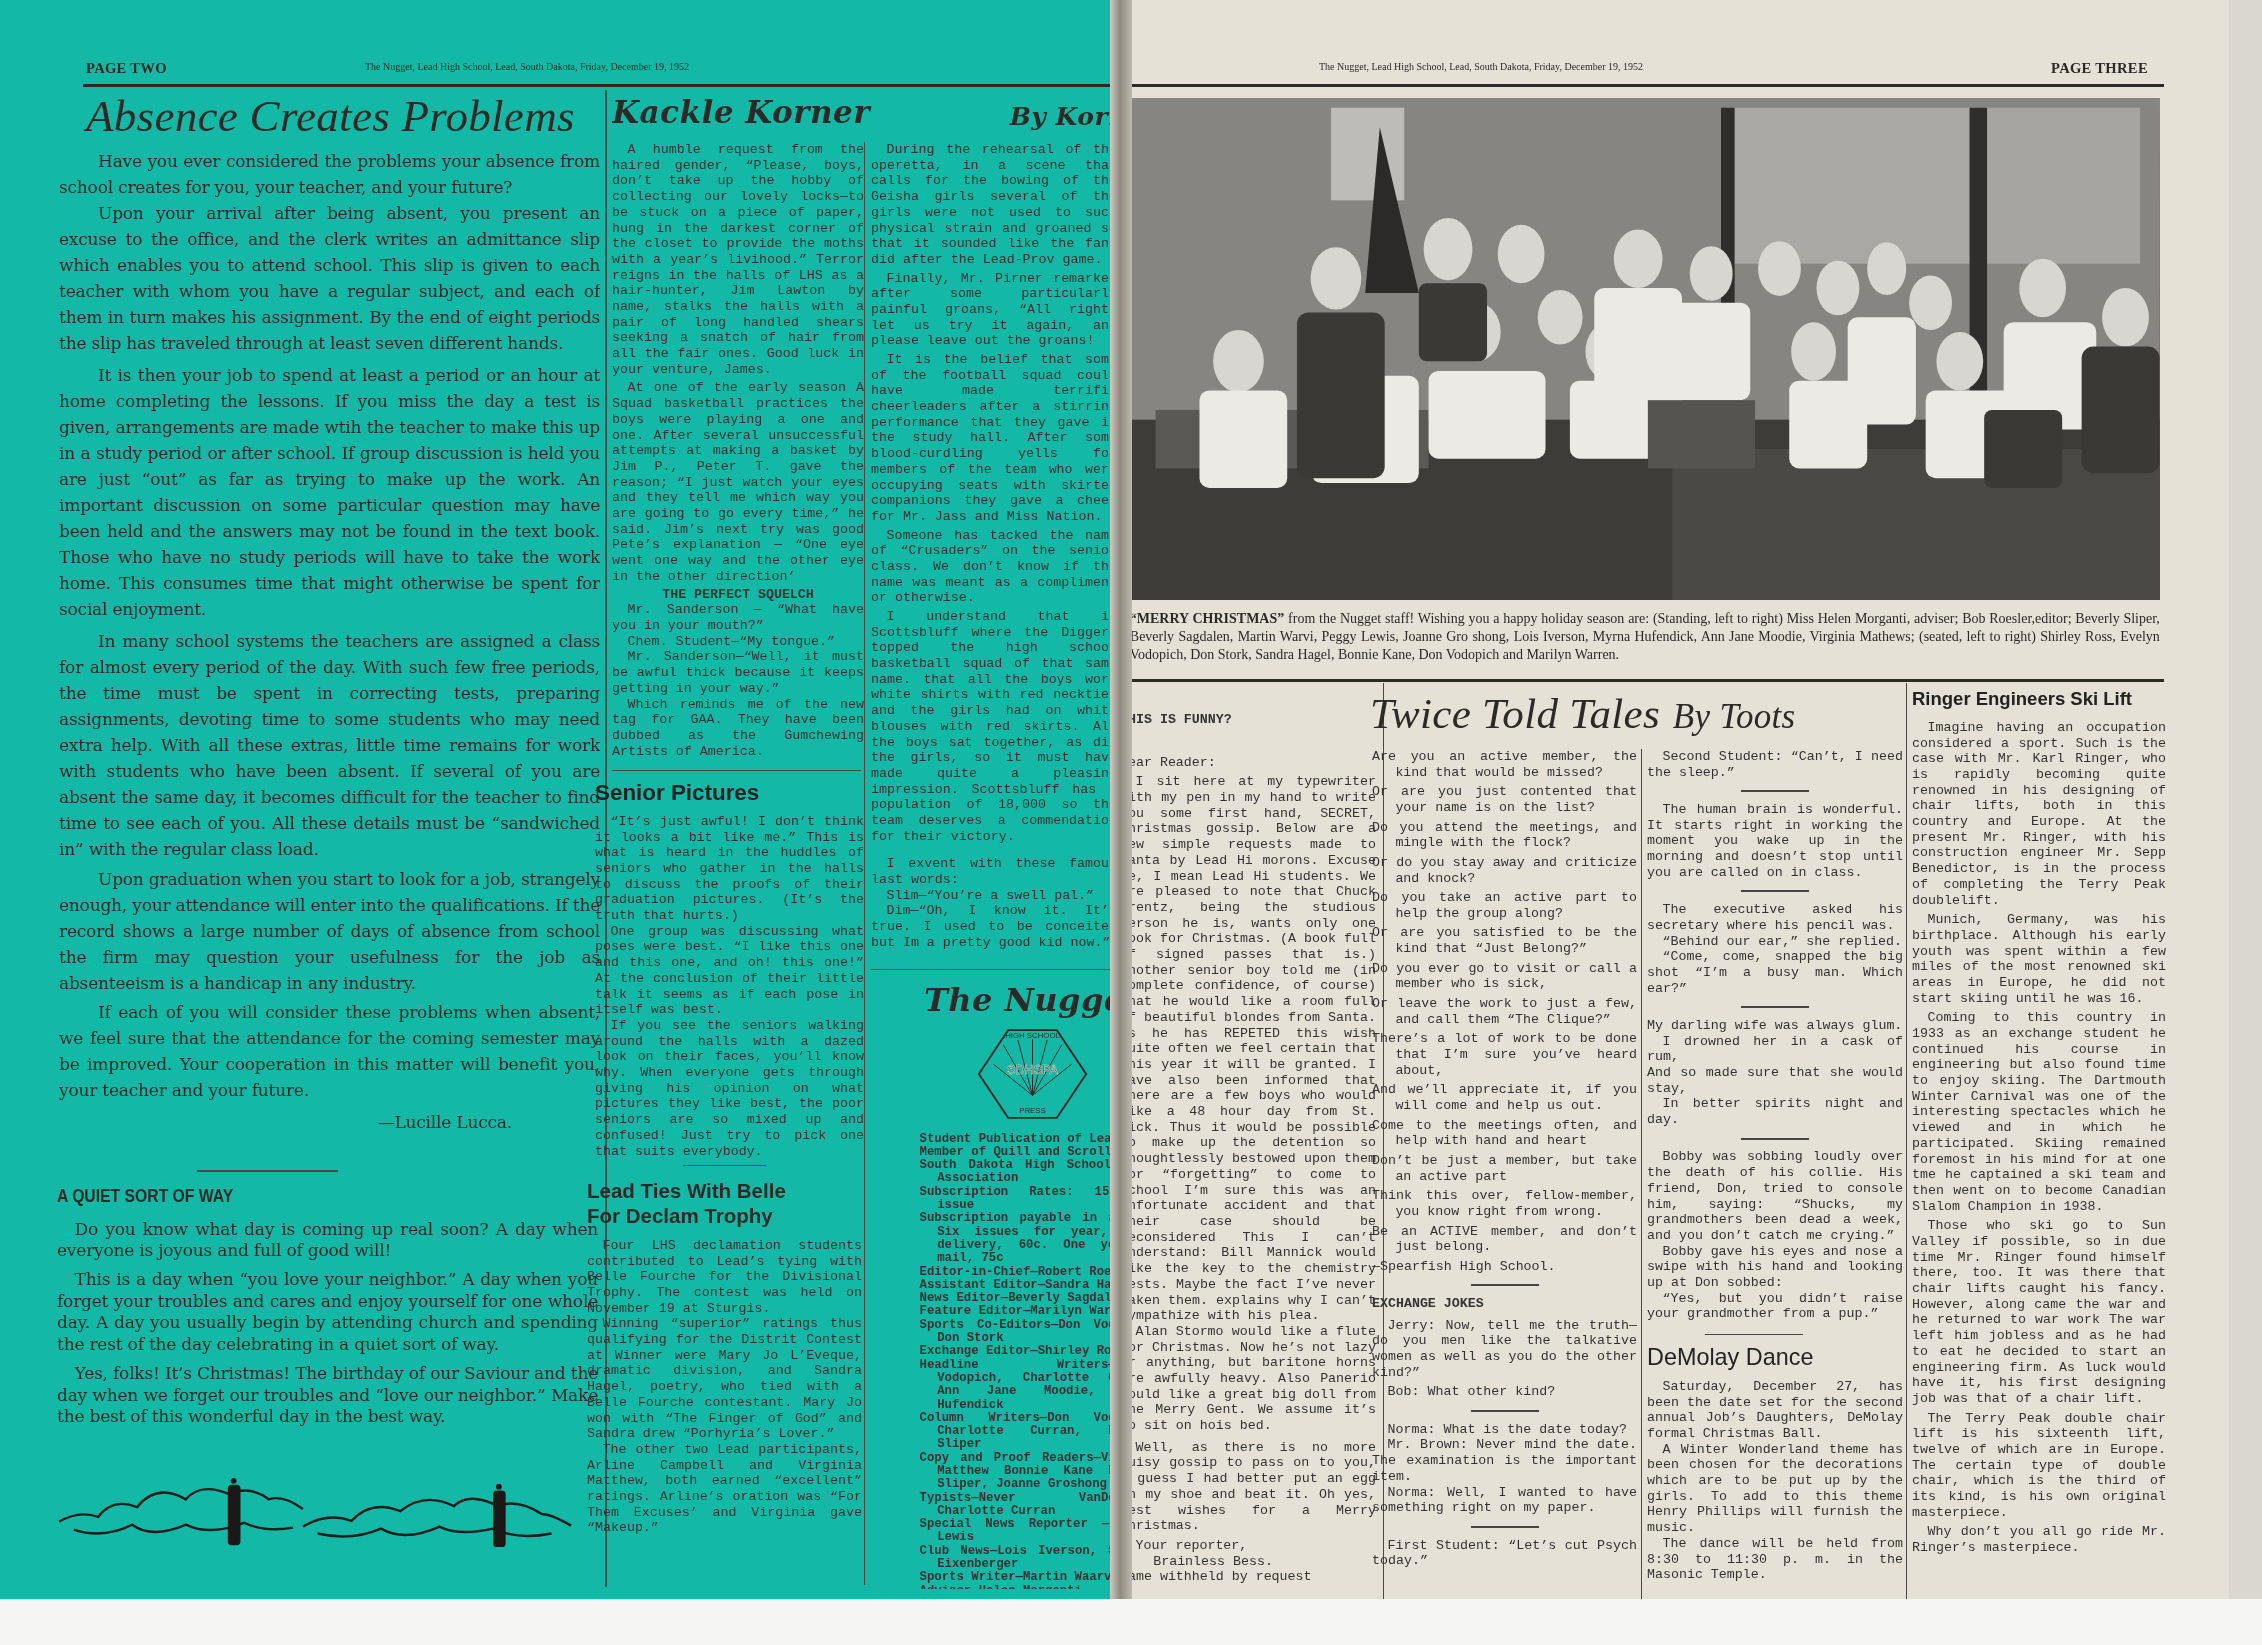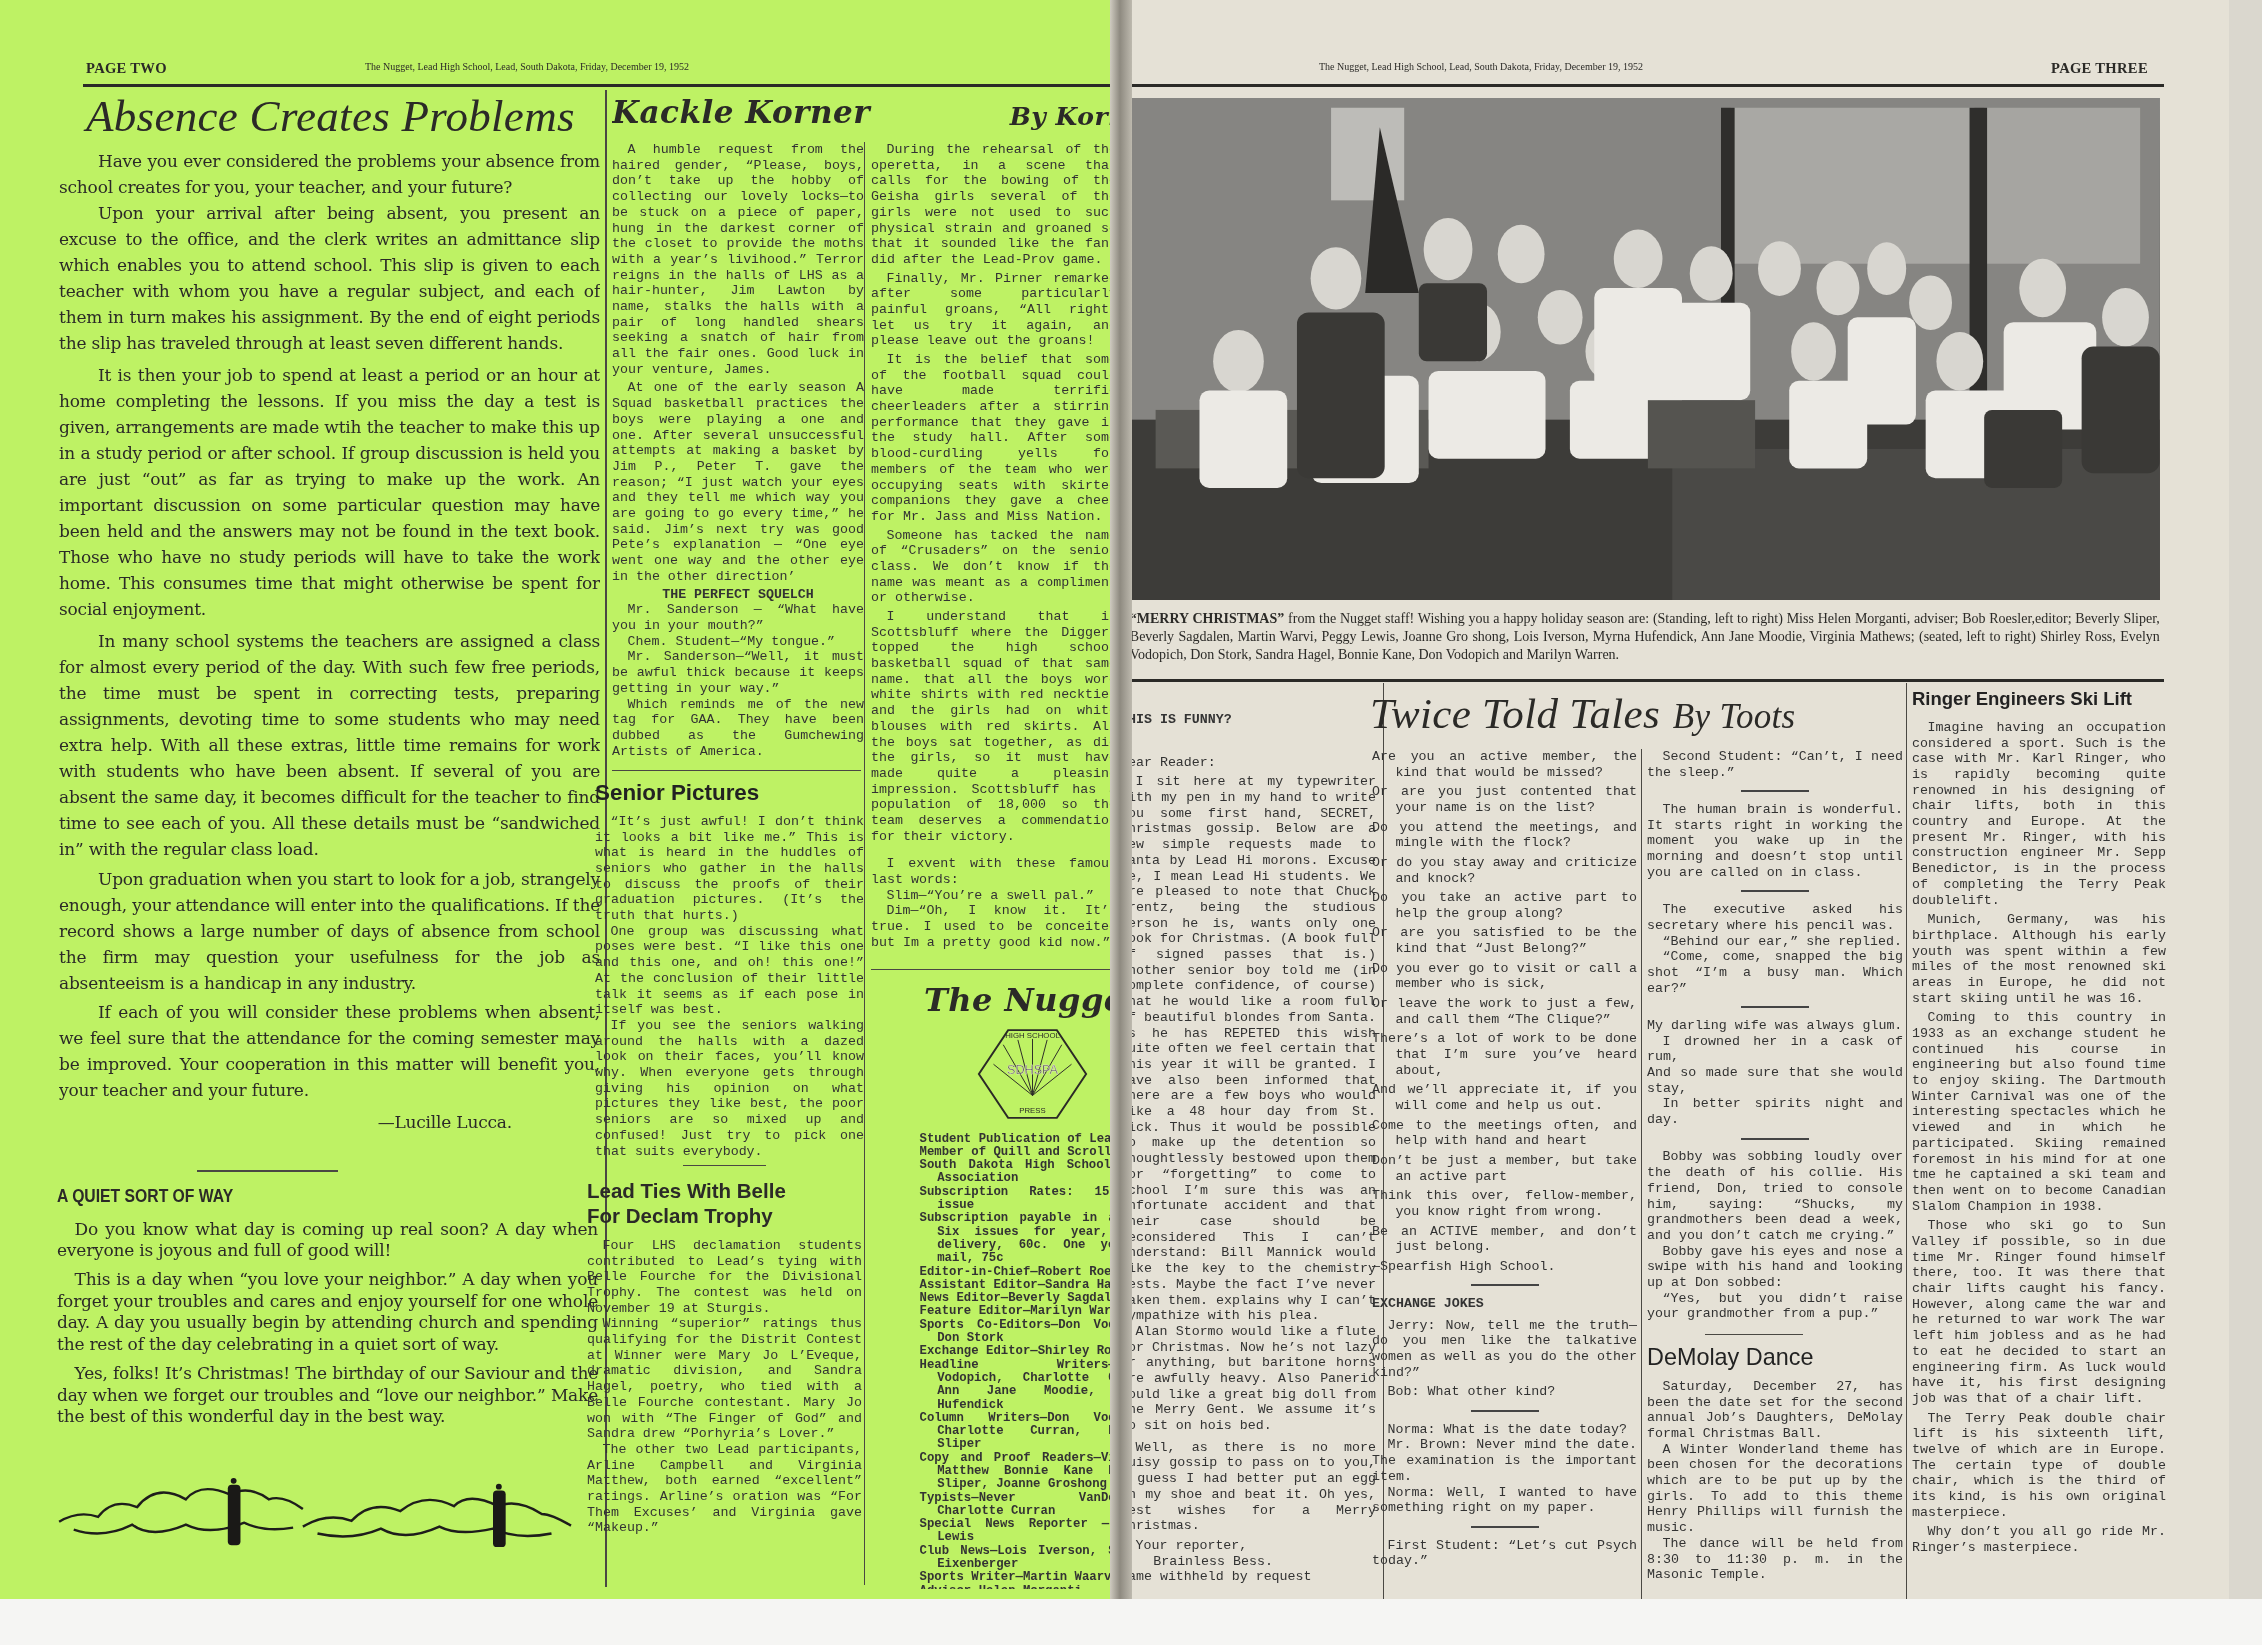--- a/index.html
+++ b/index.html
@@ -1,19 +1,19 @@
 <!DOCTYPE html>
 <html><head>
 <meta charset="utf-8">
 <style>
 *{box-sizing:border-box;margin:0;padding:0}
 html,body{width:2263px;height:1645px;background:#f4f4f2;overflow:hidden}
 body{position:relative;font-family:"DejaVu Serif",serif;color:#2b2a27}
 .spread{position:absolute;left:0;top:0;width:2263px;height:1645px;background:#e9e6de}
-.page{position:absolute;top:0;height:1619px;background:#bef264}
+.page{position:absolute;top:0;height:1619px;background:#14b8a6}
 #left{left:0;width:1120px}
 #right{left:1120px;width:1143px;background:#e5e1d6}
 .gutter{position:absolute;left:1110px;top:0;width:21.5px;height:1619px;background:linear-gradient(90deg,#cfcbc0,#8e8a80 45%,#bdb9ae)}
 .bottom-bg{position:absolute;left:0;top:1599px;width:2263px;height:46px;background:#f5f5f3}
 .edge{position:absolute;right:0;top:0;width:34px;height:1619px;background:#dad7ce}
 .folio{position:absolute;font-family:"Liberation Serif",serif;font-size:14.6px;font-weight:bold;letter-spacing:0.3px}
 .runhead{position:absolute;font-family:"Liberation Serif",serif;font-size:10px}
 .rule{position:absolute;height:2.9px;background:#2b2a27}
 .vrule{position:absolute;width:2px;background:#4a4843}
 .hrule{position:absolute;height:2px;background:#4a4843}

